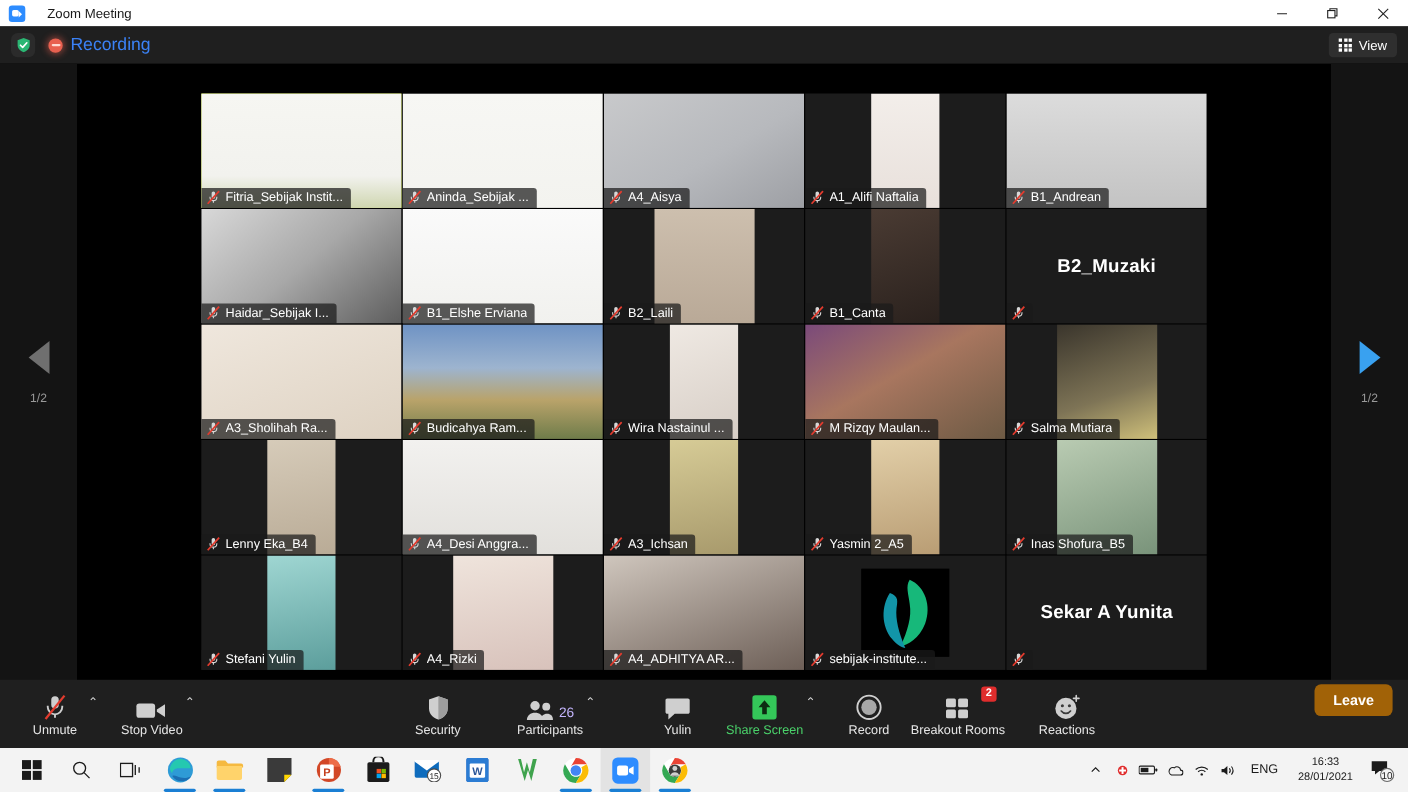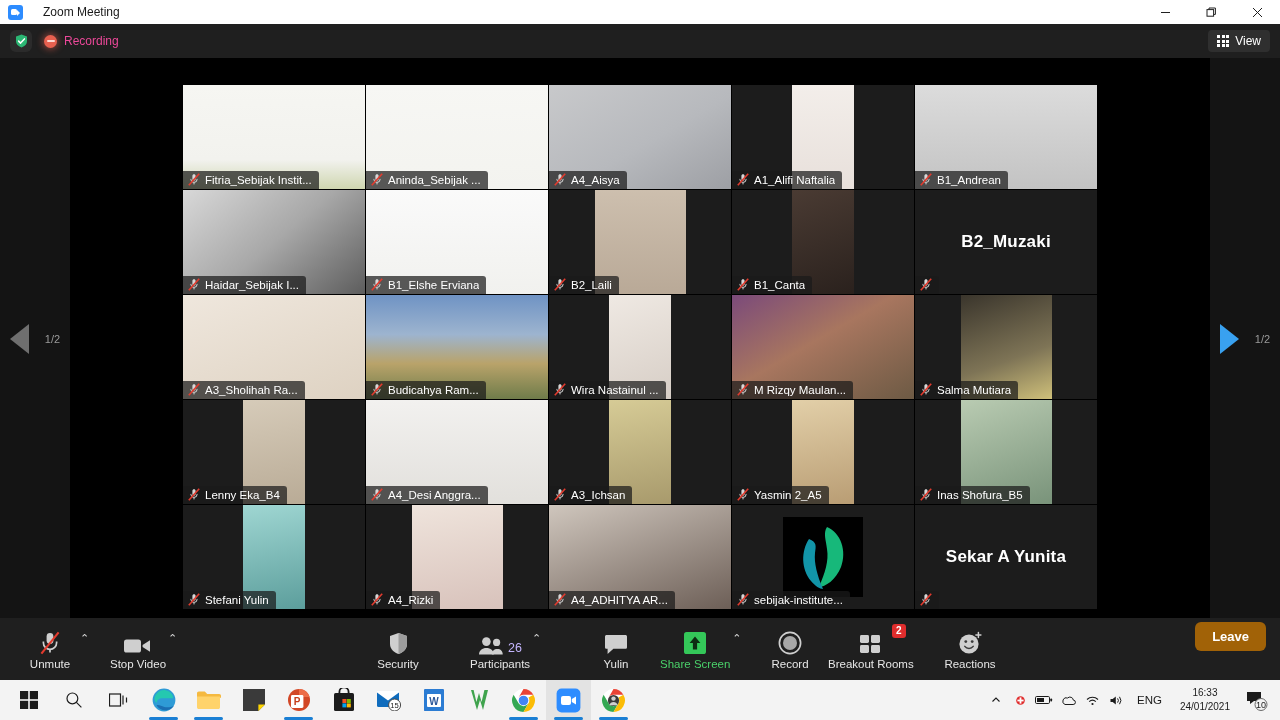--- a/index.html
+++ b/index.html
@@ -49,39 +49,39 @@
     display: flex; align-items: center; margin-left: 12px; gap: 7px;
   }
   .rec-dot {
     width: 13px; height: 13px; border-radius: 50%; background: #e8604f;
     position: relative; box-shadow: 0 0 6px 2px rgba(232,96,79,.45);
   }
   .rec-dot::after {
     content: ""; position: absolute; left: 2.5px; top: 5.5px;
     width: 8px; height: 2.4px; background: #ffd9d2; border-radius: 1px;
   }
-  .rec-label { font-size: 12px; color: #ec4899; text-align: center; }
+  .rec-label { font-size: 16px; color: #3b82f6; text-align: center; }
   .view-btn {
     position: absolute; right: 10px; top: 6px; height: 22px;
     background: #2f2f2f; border-radius: 4px; display: flex; align-items: center;
     padding: 0 9px; gap: 6px; cursor: pointer;
   }
   .view-grid { display: grid; grid-template-columns: repeat(3,3px);
     grid-template-rows: repeat(3,3px); gap: 1.5px; }
   .view-grid i { background: #ffffff; display: block; width: 3px; height: 3px; }
   .view-label { font-size: 12px; color: #ffffff; }
 
   
   .stage {
     position: absolute; left: 0; top: 58px; width: 1280px; height: 562px;
     background: #000;
   }
   .pager {
     position: absolute; top: 0; width: 70px; height: 562px;
-    display: flex; align-items: center;
+    display: flex; flex-direction: column; align-items: center;
     justify-content: center; gap: 16px; background: #141414;
   }
   .pager.left { left: 0; } .pager.right { right: 0; }
   .pager-num { font-size: 11px; color: #9a9a9a; }
   .arrow {
     width: 0; height: 0; border-top: 15px solid transparent;
     border-bottom: 15px solid transparent;
   }
   .arrow.left  { border-right: 19px solid #6f6f6f; }
   .arrow.right { border-left: 19px solid #39a1f0; }
@@ -817,21 +817,21 @@
     <div class="tray-ic">
       <svg width="15" height="13" viewBox="0 0 15 13">
         <path d="M1.5 5h2.2L6.8 2.4v8.2L3.7 8H1.5Z" fill="#1b1b1b"></path>
         <path d="M8.6 4.4a3.4 3.4 0 0 1 0 4.2" fill="none" stroke="#1b1b1b" stroke-width="1"></path>
         <path d="M10.5 2.8a6 6 0 0 1 0 7.4" fill="none" stroke="#1b1b1b" stroke-width="1"></path>
       </svg>
     </div>
     <div class="tray-lang">ENG</div>
     <div class="tray-clock">
       <div>16:33</div>
-      <div>24/01/2021</div>
+      <div>28/01/2021</div>
     </div>
     <div class="notif">
       <svg width="30" height="26" viewBox="0 0 30 26" style="margin-top:7px">
         <path d="M7 5h14v9h-7l-4 3v-3H7Z" fill="#1b1b1b"></path>
         <circle cx="21" cy="17.5" r="6" fill="#f3f3f3" stroke="#6a6a6a" stroke-width="1"></circle>
         <text x="21" y="21" font-size="9" font-family="Liberation Sans, sans-serif" fill="#1b1b1b" text-anchor="middle" id="notif-count">10</text>
       </svg>
     </div>
   </div>
 </div>

